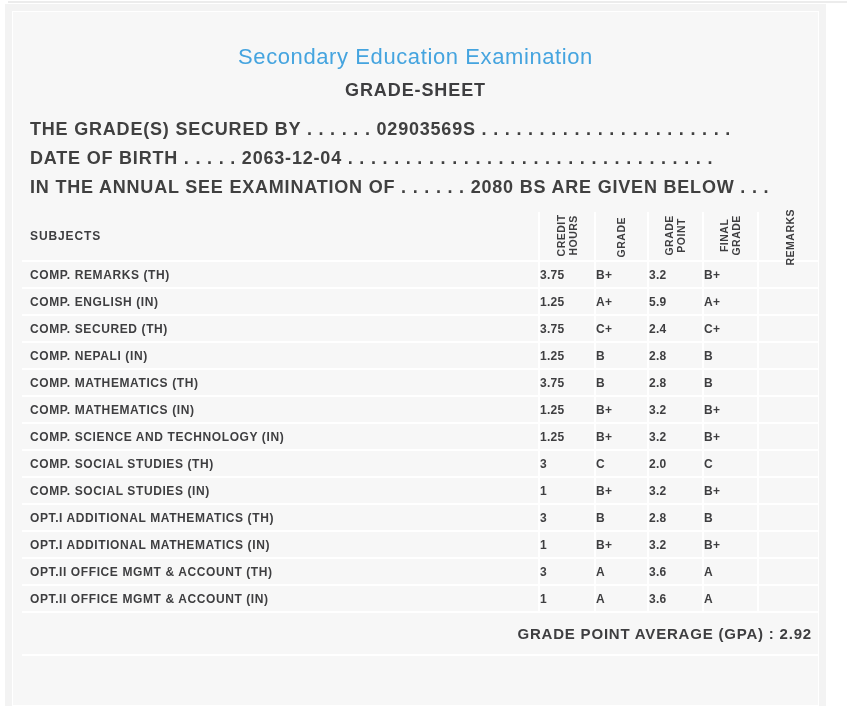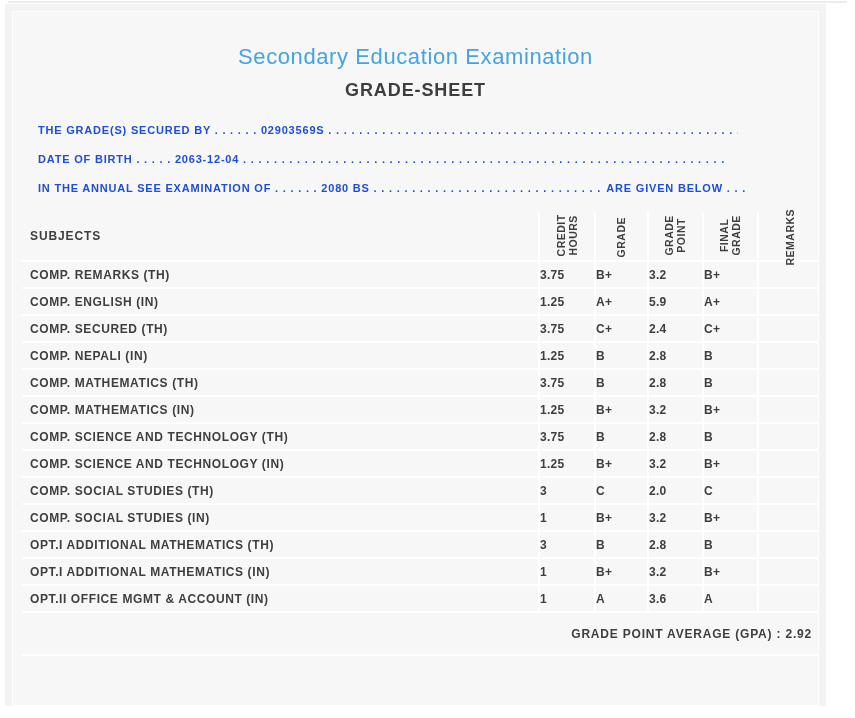--- a/index.html
+++ b/index.html
@@ -9,23 +9,23 @@
               border-top:2px solid #ececec; }
   .card { position:absolute; left:5px; top:4px; width:821px; height:702px;
           background:#f3f3f3; padding:7px 7px 0 7px; }
   .card-inner { background:#f7f7f7; border:1px solid #ffffff; height:695px;
                 overflow:hidden; }
   .page-title { text-align:center; margin-top:32px; font-size:22px;
                 font-weight:400; color:#45a4df; letter-spacing:0.6px; }
   .page-subtitle { text-align:center; margin-top:10px; font-size:18px;
                    font-weight:700; color:#3e3e40; letter-spacing:0.9px; }
   .info { margin:14px 0 0 17px; }
-  .info-line { display:flex; align-items:center; height:29px; font-size:11px;
-               font-weight:700; color:#1d4ed8; letter-spacing:0.8px;
-               white-space:pre;margin-left:8px; }
+  .info-line { display:flex; align-items:center; height:29px; font-size:18px;
+               font-weight:700; color:#404040; letter-spacing:0.8px;
+               white-space:pre; }
   .info-line .fill { flex:1 1 auto; overflow:hidden; }
   .info-line .suffix { flex:0 0 auto; }
   .w1 { width:700px; } .w2 { width:688px; } .w3 { width:708px; }
 
   table.grades { border-collapse:separate; border-spacing:0; table-layout:fixed;
                  margin:10px 0 0 9px; width:800px; }
   col.c-sub { width:516px; } col.c-cr { width:56px; } col.c-gr { width:53px; }
   col.c-gp { width:55px; } col.c-fg { width:55px; } col.c-rm { width:65px; }
   th, td { border-bottom:2px solid #ffffff; color:#3e3e40; font-weight:700; }
   th.vcol, td.val, td.rem { border-left:2px solid #ffffff; }
@@ -34,21 +34,21 @@
                 letter-spacing:0.9px; }
   th .rot { display:inline-block; transform:rotate(-90deg); white-space:pre-line;
             line-height:1.18; font-size:10.5px; letter-spacing:0.5px;
             text-align:center; }
   td { height:27px; font-size:12px; }
   td.subject { text-align:left; padding-left:8px; letter-spacing:0.6px;
                white-space:nowrap; }
   td.val { text-align:left; letter-spacing:0.3px; }
   .gpa-row { margin:0 0 0 9px; width:800px; height:43px;
              border-bottom:2px solid #ffffff; display:flex; align-items:center;
-             justify-content:flex-end; padding-right:10px; font-size:12px;
+             justify-content:flex-end; padding-right:10px; font-size:15px;
              font-weight:700; color:#3e3e40; letter-spacing:0.8px; }
 </style>
 </head>
 <body>
 
 <div class="top-rule"></div>
 
 <div class="card">
   <div class="card-inner">
 
@@ -132,28 +132,20 @@
         </tr>
         <tr>
           <td class="subject">COMP. MATHEMATICS (IN)</td>
           <td class="val">1.25</td>
           <td class="val">B+</td>
           <td class="val">3.2</td>
           <td class="val">B+</td>
           <td class="rem"></td>
         </tr>
         <tr>
-          <td class="subject">COMP. SCIENCE AND TECHNOLOGY (TH)</td>
-          <td class="val">3.75</td>
-          <td class="val">B</td>
-          <td class="val">2.8</td>
-          <td class="val">B</td>
-          <td class="rem"></td>
-        </tr>
-        <tr>
           <td class="subject">COMP. SCIENCE AND TECHNOLOGY (IN)</td>
           <td class="val">1.25</td>
           <td class="val">B+</td>
           <td class="val">3.2</td>
           <td class="val">B+</td>
           <td class="rem"></td>
         </tr>
         <tr>
           <td class="subject">COMP. SOCIAL STUDIES (TH)</td>
           <td class="val">3</td>
@@ -180,20 +172,28 @@
         </tr>
         <tr>
           <td class="subject">OPT.I ADDITIONAL MATHEMATICS (IN)</td>
           <td class="val">1</td>
           <td class="val">B+</td>
           <td class="val">3.2</td>
           <td class="val">B+</td>
           <td class="rem"></td>
         </tr>
         <tr>
+          <td class="subject">OPT.II OFFICE MGMT &amp; ACCOUNT (TH)</td>
+          <td class="val">3</td>
+          <td class="val">A</td>
+          <td class="val">3.6</td>
+          <td class="val">A</td>
+          <td class="rem"></td>
+        </tr>
+        <tr>
           <td class="subject">OPT.II OFFICE MGMT &amp; ACCOUNT (IN)</td>
           <td class="val">1</td>
           <td class="val">A</td>
           <td class="val">3.6</td>
           <td class="val">A</td>
           <td class="rem"></td>
         </tr>
       </tbody>
     </table>
 

